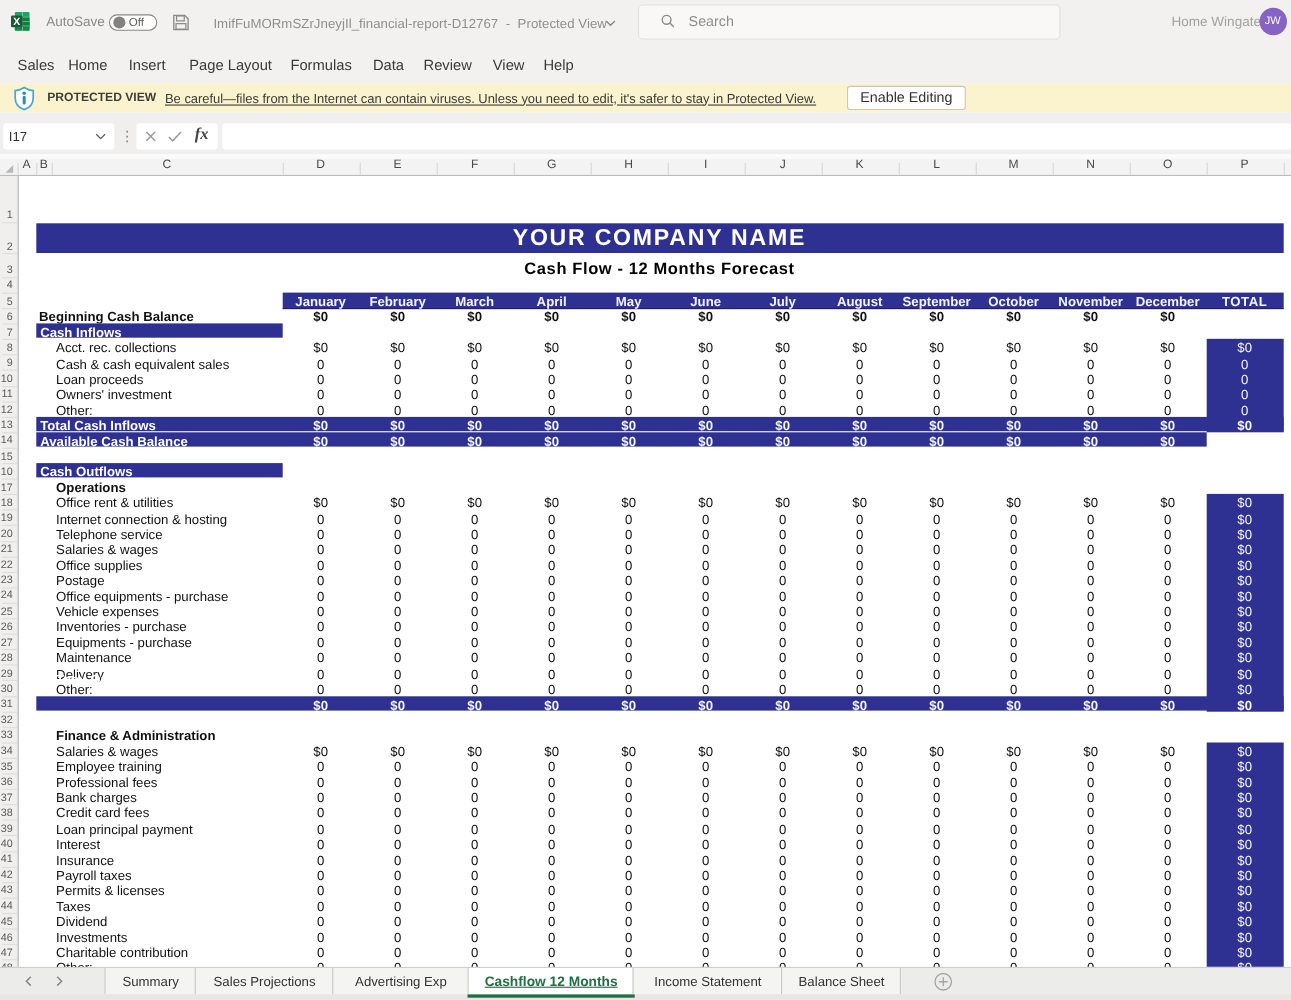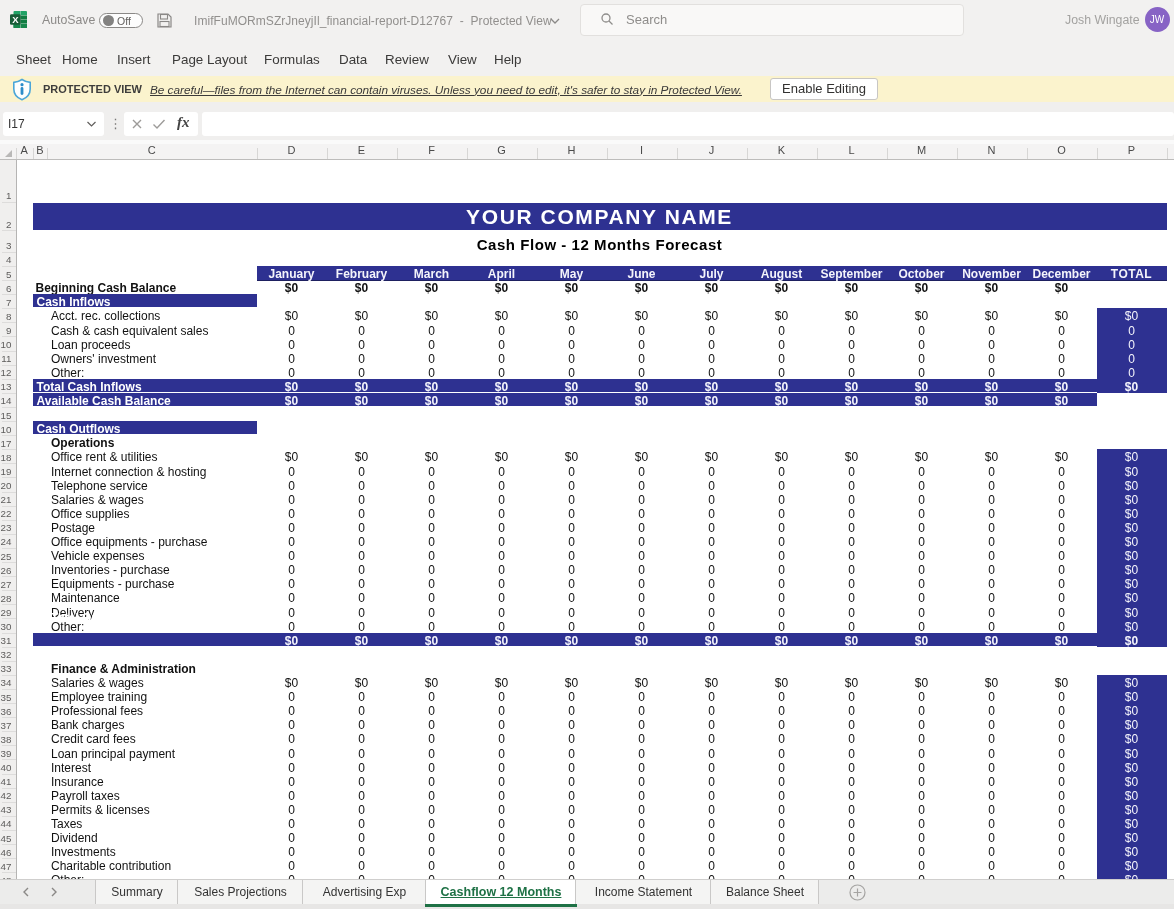--- a/index.html
+++ b/index.html
@@ -61,38 +61,38 @@
 <div class="abs" style="left:194px;top:13.5px;font-size:12px;color:#918f8d;letter-spacing:0.05px;">ImifFuMORmSZrJneyjIl_financial-report-D12767&nbsp;&nbsp;-&nbsp;&nbsp;Protected View</div>
 <svg class="abs" style="left:549px;top:16px" width="12" height="10" viewBox="0 0 12 10">
 <path d="M2 3 l4 4 l4 -4" fill="none" stroke="#8a8886" stroke-width="1.3"></path>
   </svg>
 <div class="abs" style="left:580px;top:3.5px;width:382px;height:30px;background:#f9f8f7;border:1px solid #e2e0de;border-radius:4px;"></div>
 <svg class="abs" style="left:600px;top:12px" width="14" height="14" viewBox="0 0 14 14">
 <circle cx="6" cy="6" r="4" fill="none" stroke="#8f8d8b" stroke-width="1.3"></circle>
 <path d="M9 9 l3.5 3.5" stroke="#8f8d8b" stroke-width="1.3"></path>
   </svg>
 <div class="abs" style="left:626px;top:11.5px;font-size:13px;color:#8f8d8b;">Search</div>
-<div class="abs" style="left:1065px;top:13px;font-size:12.3px;color:#a3a2a0;">Josh Wingate</div>
+<div class="abs" style="left:1065px;top:13px;font-size:12.3px;color:#a3a2a0;">Home Wingate</div>
 <div class="abs" style="left:1144.5px;top:6.5px;width:25px;height:25px;border-radius:50%;background:#8763c5;color:#fff;font-size:10px;text-align:center;line-height:25px;">JW</div>
-<div class="abs" style="left:16px;top:51.5px;font-size:13.4px;color:#3b3a39;">Sheet</div>
+<div class="abs" style="left:16px;top:51.5px;font-size:13.4px;color:#3b3a39;">Sales</div>
 <div class="abs" style="left:62px;top:51.5px;font-size:13.4px;color:#3b3a39;">Home</div>
 <div class="abs" style="left:117px;top:51.5px;font-size:13.4px;color:#3b3a39;">Insert</div>
 <div class="abs" style="left:172px;top:51.5px;font-size:13.4px;color:#3b3a39;">Page Layout</div>
 <div class="abs" style="left:264px;top:51.5px;font-size:13.4px;color:#3b3a39;">Formulas</div>
 <div class="abs" style="left:339px;top:51.5px;font-size:13.4px;color:#3b3a39;">Data</div>
 <div class="abs" style="left:385px;top:51.5px;font-size:13.4px;color:#3b3a39;">Review</div>
 <div class="abs" style="left:448px;top:51.5px;font-size:13.4px;color:#3b3a39;">View</div>
 <div class="abs" style="left:494px;top:51.5px;font-size:13.4px;color:#3b3a39;">Help</div>
 <svg class="abs" style="left:12px;top:78px" width="20" height="23" viewBox="0 0 20 23">
 <path d="M10 1.5 C7 3.5 4 4.2 1.8 4.4 L1.8 11 C1.8 16.5 5.5 20 10 21.7 C14.5 20 18.2 16.5 18.2 11 L18.2 4.4 C16 4.2 13 3.5 10 1.5 Z" fill="#fdfefe" stroke="#4ba6d8" stroke-width="1.6"></path>
 <rect x="8.6" y="9" width="2.8" height="8" rx="1.4" fill="#2c8cc9"></rect>
 <circle cx="10" cy="6.7" r="1.6" fill="#2c8cc9"></circle>
 </svg>
 <div class="abs" style="left:43px;top:83px;font-size:11px;font-weight:bold;color:#3e3d3b;letter-spacing:0px;">PROTECTED VIEW</div>
-<div class="abs" style="left:150px;top:82.5px;font-size:11.8px;color:#3b3a39;text-decoration:underline;letter-spacing:-0.03px;font-style:italic;">Be careful—files from the Internet can contain viruses. Unless you need to edit, it's safer to stay in Protected View.</div>
+<div class="abs" style="left:150px;top:82.5px;font-size:11.8px;color:#3b3a39;text-decoration:underline;letter-spacing:-0.03px;">Be careful—files from the Internet can contain viruses. Unless you need to edit, it's safer to stay in Protected View.</div>
 <div class="abs" style="left:770px;top:78px;width:106px;height:20px;background:#fff;border:1px solid #c8c6c4;border-radius:3px;font-size:13px;color:#323130;text-align:center;line-height:20px;">Enable Editing</div>
 <div class="abs" style="left:2.5px;top:112px;width:101px;height:24px;background:#fff;border-radius:3px;"></div>
 <div class="abs" style="left:8px;top:117px;font-size:12px;color:#333;">I17</div>
 <svg class="abs" style="left:86px;top:120px" width="11" height="9" viewBox="0 0 11 9">
 <path d="M1.5 2 l4 4 l4 -4" fill="none" stroke="#605e5c" stroke-width="1.2"></path>
   </svg>
 <div class="abs" style="left:109px;top:116px;width:4px;height:16px;color:#7a7877;font-size:13px;line-height:16px;">⋮</div>
 <div class="abs" style="left:124px;top:112px;width:74px;height:24px;background:#fff;border-radius:3px;"></div>
 <svg class="abs" style="left:131px;top:118px" width="12" height="12" viewBox="0 0 12 12">
 <path d="M2 2 L10 10 M10 2 L2 10" stroke="#9d9b99" stroke-width="1.4"></path>

